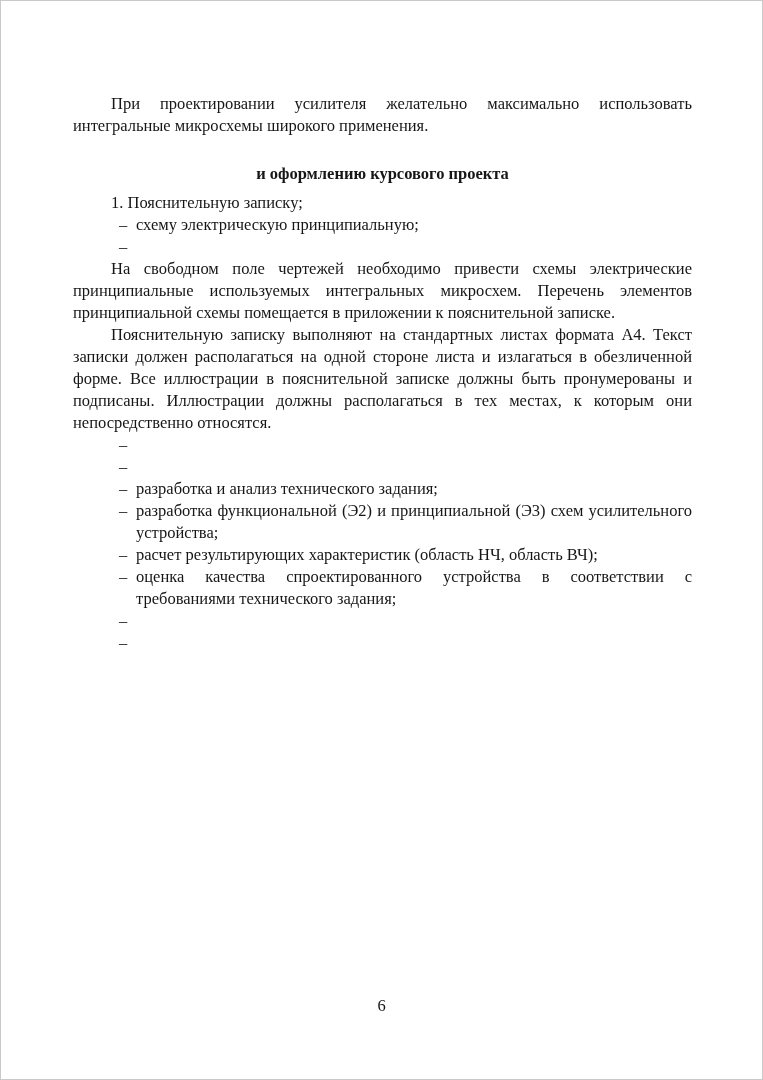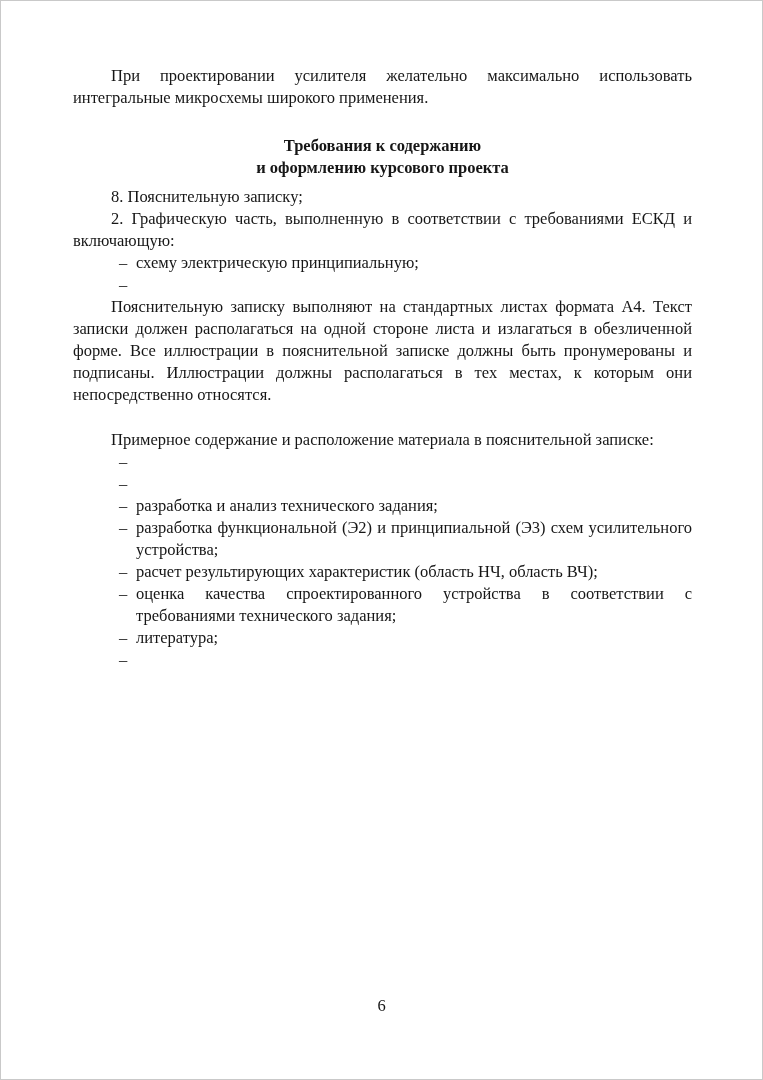--- a/index.html
+++ b/index.html
@@ -14,21 +14,21 @@
     background: #ffffff;
     border: 1px solid #c9c9c9;
     box-sizing: content-box;
     font-family: "Liberation Serif", "DejaVu Serif", serif;
     font-size: 16.5px;
     line-height: 22px;
     color: #161616;
     overflow: hidden;
   }
   .content {
-    padding: 64px 70px 0 72px;
+    padding: 92px 70px 0 72px;
   }
   .para {
     margin: 0;
     text-align: justify;
     text-indent: 38px;
   }
   .heading {
     font-size: 16.5px;
     font-weight: bold;
     text-align: center;
@@ -71,40 +71,38 @@
 </style>
 </head>
 <body>
 
 <div class="page">
   <div class="content">
 
     <p class="para">При проектировании усилителя желательно максимально использовать интегральные микросхемы широкого применения.</p>
 
     <h2 class="heading">
-      <span class="hline">Требования к содержанию</span>
       <span class="hline">и оформлению курсового проекта</span>
     </h2>
 
-    <p class="para">8. Пояснительную записку;</p>
-    <p class="para">2. Графическую часть, выполненную в соответствии с требованиями ЕСКД и включающую:</p>
+    <p class="para">1. Пояснительную записку;</p>
 
     <ul class="dash-list">
       <li>
         <span class="marker">–</span>
         <span class="text">схему электрическую принципиальную;</span>
       </li>
       <li>
         <span class="marker">–</span>
       </li>
     </ul>
 
+    <p class="para">На свободном поле чертежей необходимо привести схемы электрические принципиальные используемых интегральных микросхем. Перечень элементов принципиальной схемы помещается в приложении к пояснительной записке.</p>
     <p class="para">Пояснительную записку выполняют на стандартных листах формата А4. Текст записки должен располагаться на одной стороне листа и излагаться в обезличенной форме. Все иллюстрации в пояснительной записке должны быть пронумерованы и подписаны. Иллюстрации должны располагаться в тех местах, к которым они непосредственно относятся.</p>
 
-    <p class="para spaced-before">Примерное содержание и расположение материала в пояснительной записке:</p>
 
     <ul class="dash-list">
       <li>
         <span class="marker">–</span>
       </li>
       <li>
         <span class="marker">–</span>
       </li>
       <li>
         <span class="marker">–</span>
@@ -117,21 +115,20 @@
       <li>
         <span class="marker">–</span>
         <span class="text">расчет результирующих характеристик (область НЧ, область ВЧ);</span>
       </li>
       <li>
         <span class="marker">–</span>
         <span class="text">оценка качества спроектированного устройства в соответствии с требованиями технического задания;</span>
       </li>
       <li>
         <span class="marker">–</span>
-        <span class="text">литература;</span>
       </li>
       <li>
         <span class="marker">–</span>
       </li>
     </ul>
 
   </div>
 
   <div class="page-number">6</div>
 </div>

